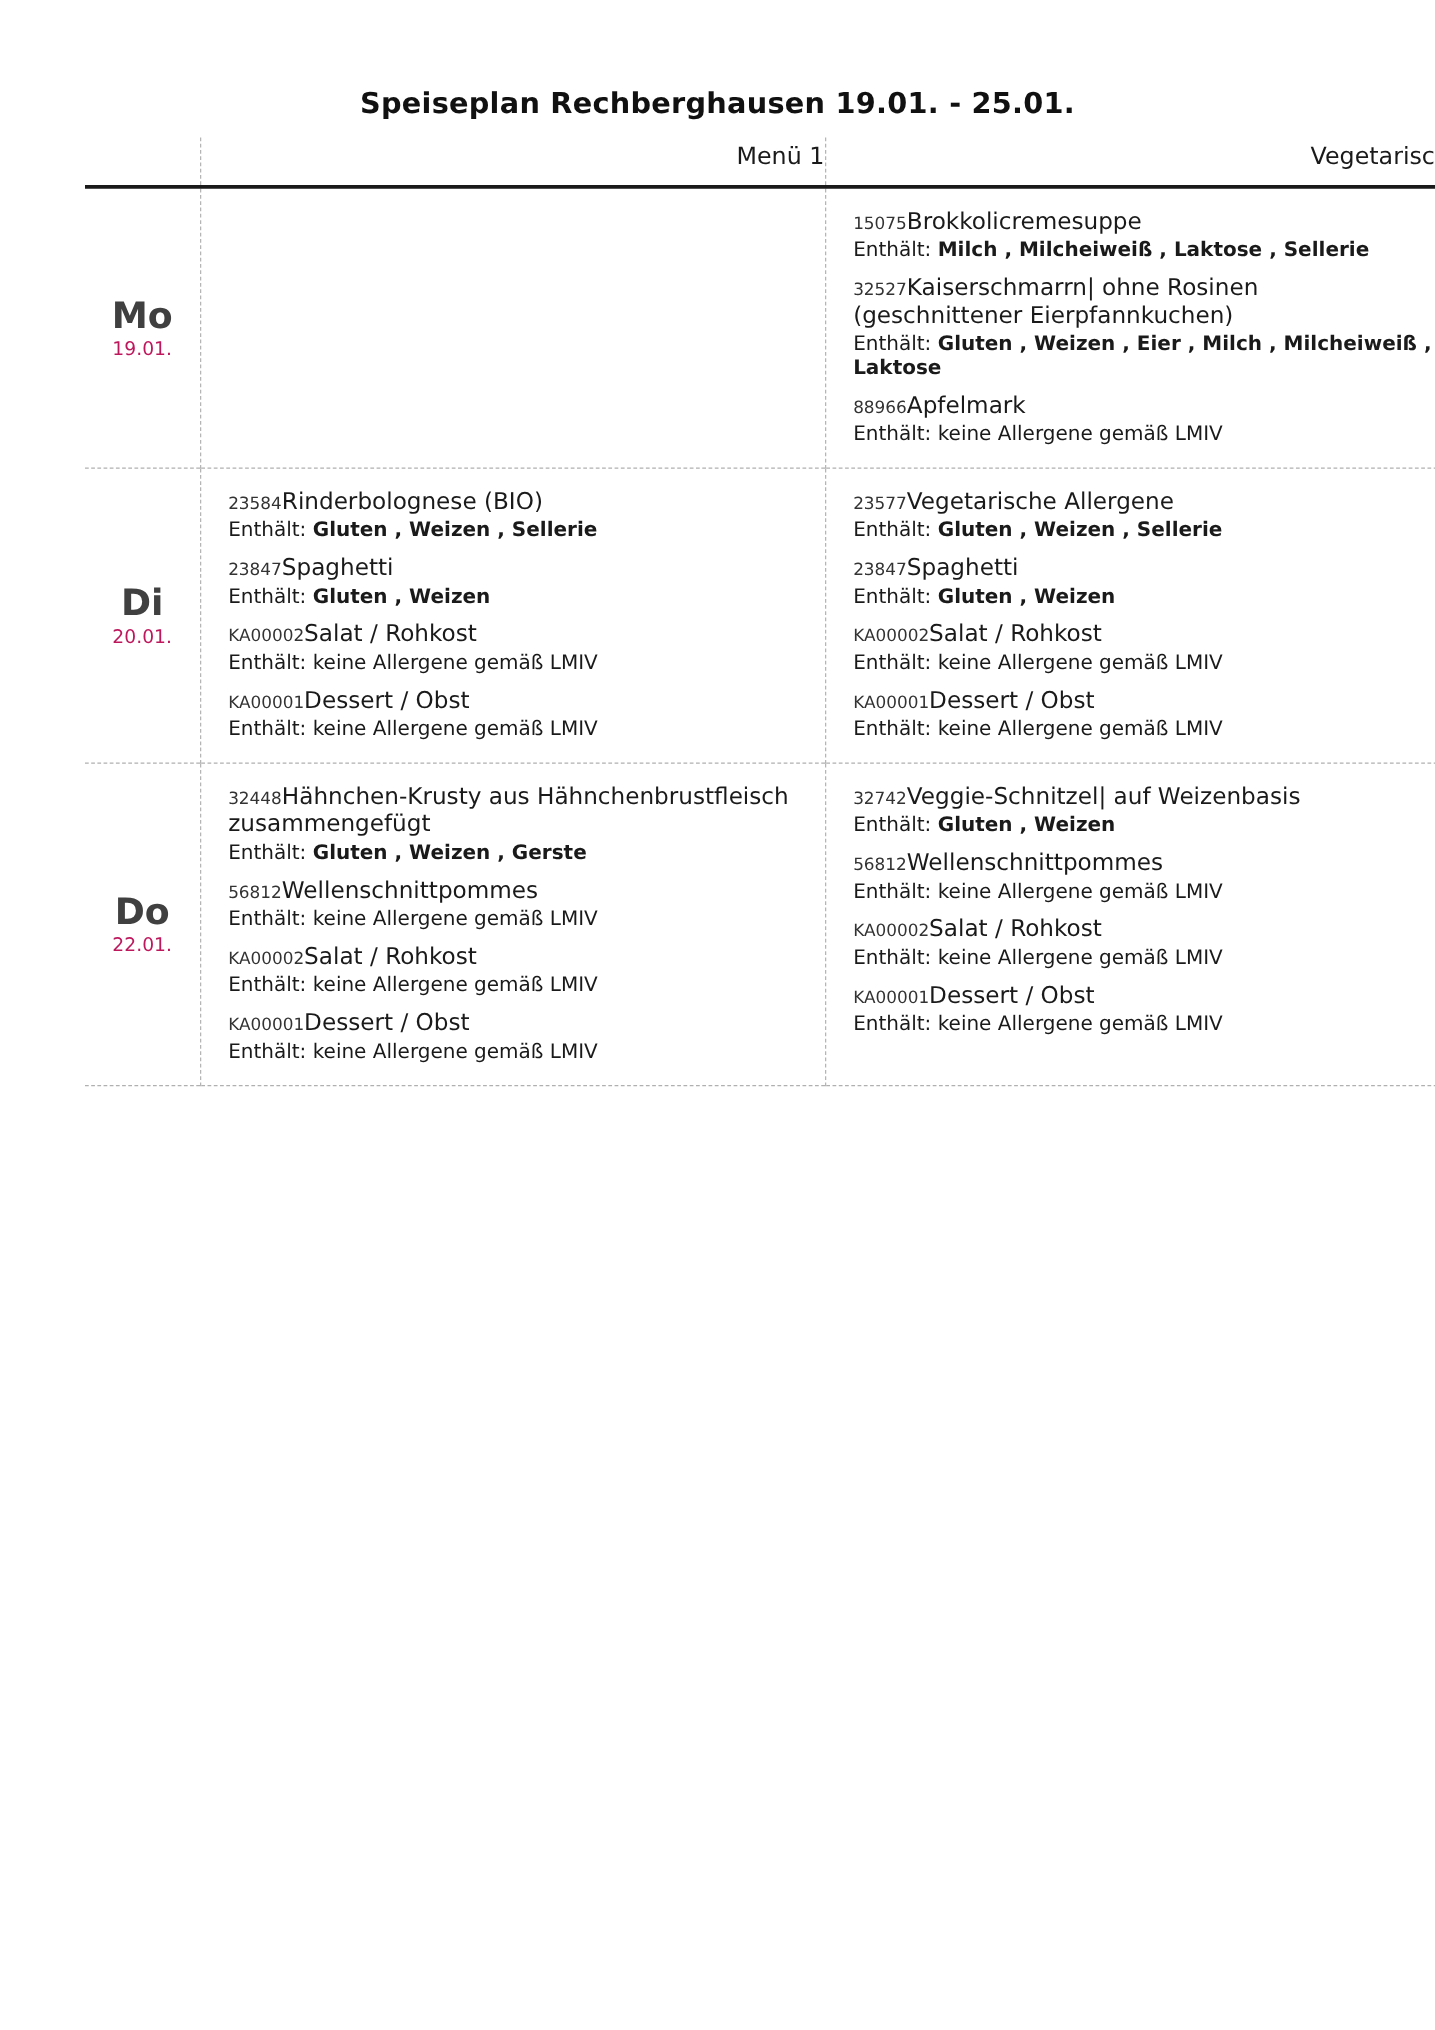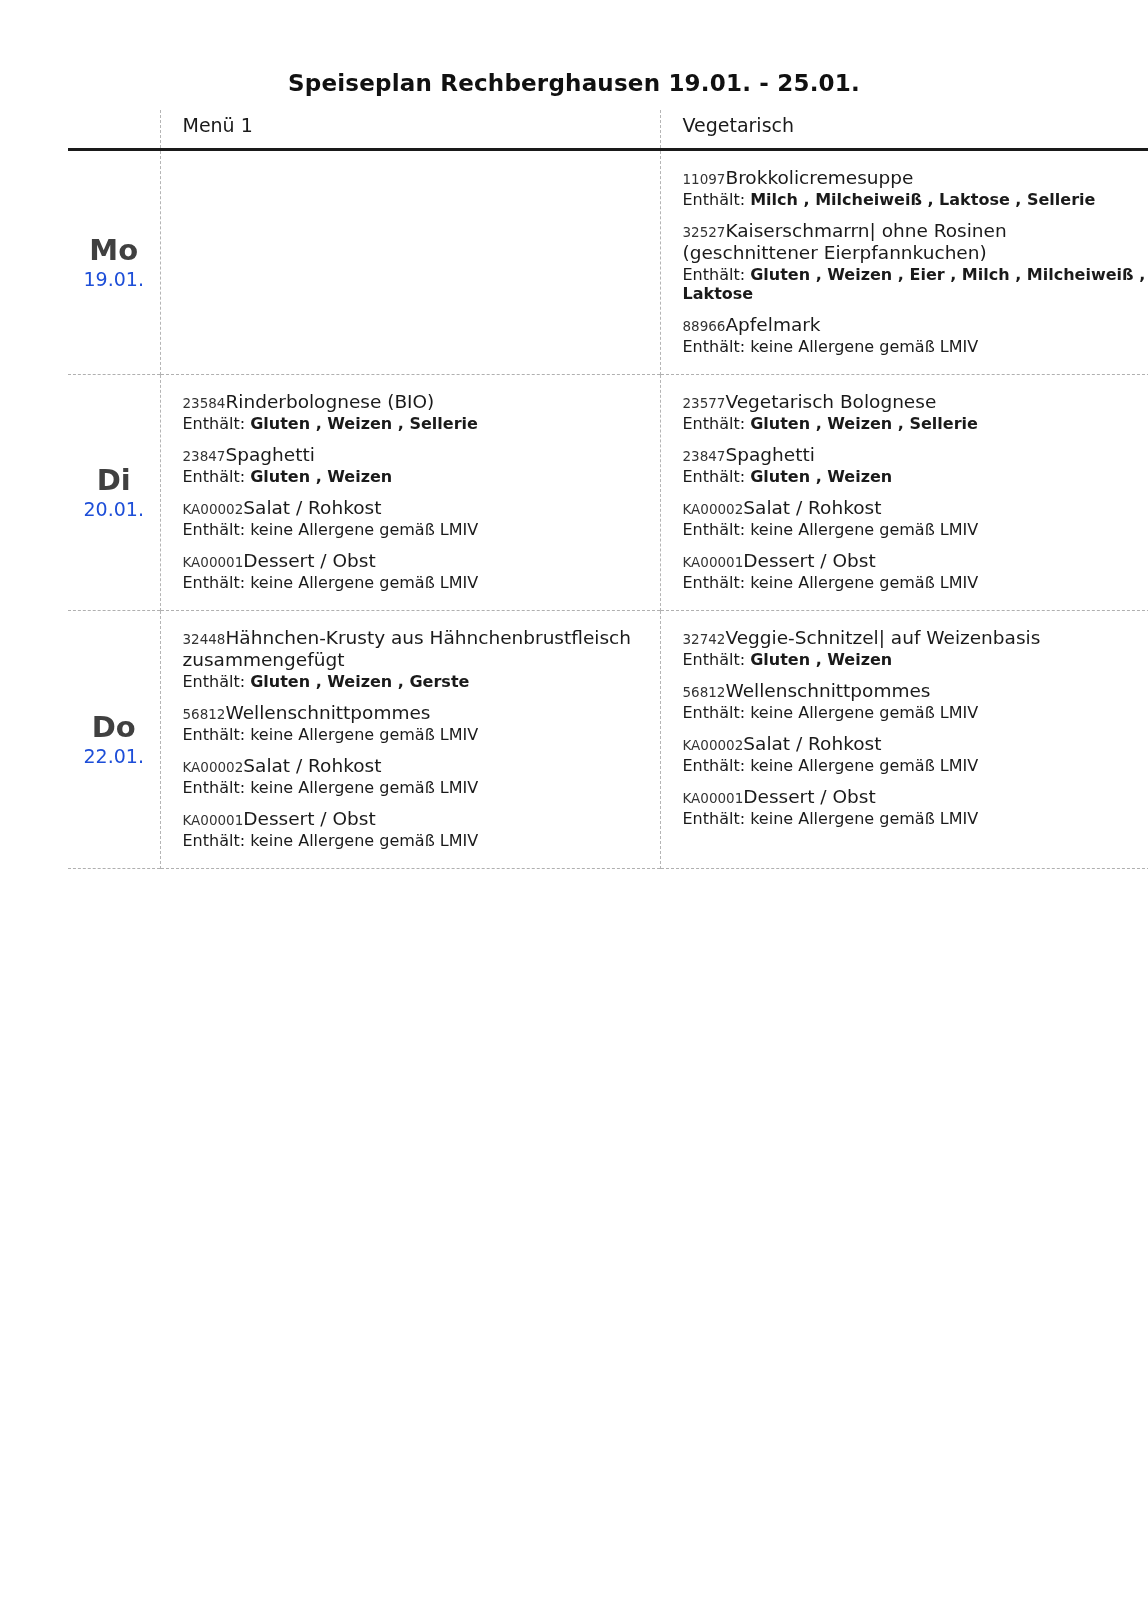--- a/index.html
+++ b/index.html
@@ -39,21 +39,21 @@
   }
   table.plan {
     width: 100%;
     border-collapse: collapse;
     margin-top: 14px;
     table-layout: fixed;
   }
   table.plan col.daycol { width: 92px; }
   table.plan col.menucol { width: 500px; }
   .head-row th {
-    text-align: left;
+    text-align: right;
     font-weight: normal;
     font-size: 19px;
     color: #1a1a1a;
     padding: 4px 0 12px 22px;
     vertical-align: bottom;
     border-left: 1px dashed #b5b5b5;
   }
   .head-row th.daycell {
     border-left: none;
   }
@@ -74,22 +74,22 @@
     padding: 16px 14px 18px 22px;
     border-left: 1px dashed #b5b5b5;
   }
   .day-abbr {
     font-size: 29px;
     font-weight: bold;
     line-height: 1.05;
     color: #404040;
   }
   .day-date {
-    font-size: 19px;
-    color: #1d4ed8;
+    font-size: 15px;
+    color: #be185d;
     margin-top: 2px;
   }
   .dish {
     margin-bottom: 11px;
   }
   .dish:last-child { margin-bottom: 0; }
   .dish-line {
     font-size: 18.5px;
     line-height: 1.18;
     color: #1a1a1a;
@@ -138,21 +138,21 @@
     </thead>
     <tbody>
         <tr class="day-row">
           <td class="daycell">
             <div class="day-abbr">Mo</div>
             <div class="day-date">19.01.</div>
           </td>
           <td class="menucell"></td>
           <td class="menucell">
             <div class="dish">
-              <div class="dish-line"><span class="dish-code">11097</span><span>Brokkolicremesuppe</span></div>
+              <div class="dish-line"><span class="dish-code">15075</span><span>Brokkolicremesuppe</span></div>
               <div class="allerg"><span class="lbl">Enthält: </span><span class="vals">Milch , Milcheiweiß , Laktose , Sellerie</span></div>
             </div>
             <div class="dish">
               <div class="dish-line"><span class="dish-code">32527</span><span>Kaiserschmarrn| ohne Rosinen (geschnittener Eierpfannkuchen)</span></div>
               <div class="allerg"><span class="lbl">Enthält: </span><span class="vals">Gluten , Weizen , Eier , Milch , Milcheiweiß , Laktose</span></div>
             </div>
             <div class="dish">
               <div class="dish-line"><span class="dish-code">88966</span><span>Apfelmark</span></div>
               <div class="allerg"><span class="lbl">Enthält: </span><span class="">keine Allergene gemäß LMIV</span></div>
             </div>
@@ -176,21 +176,21 @@
               <div class="dish-line"><span class="dish-code">KA00002</span><span>Salat / Rohkost</span></div>
               <div class="allerg"><span class="lbl">Enthält: </span><span class="">keine Allergene gemäß LMIV</span></div>
             </div>
             <div class="dish">
               <div class="dish-line"><span class="dish-code">KA00001</span><span>Dessert / Obst</span></div>
               <div class="allerg"><span class="lbl">Enthält: </span><span class="">keine Allergene gemäß LMIV</span></div>
             </div>
           </td>
           <td class="menucell">
             <div class="dish">
-              <div class="dish-line"><span class="dish-code">23577</span><span>Vegetarisch Bolognese</span></div>
+              <div class="dish-line"><span class="dish-code">23577</span><span>Vegetarische Allergene</span></div>
               <div class="allerg"><span class="lbl">Enthält: </span><span class="vals">Gluten , Weizen , Sellerie</span></div>
             </div>
             <div class="dish">
               <div class="dish-line"><span class="dish-code">23847</span><span>Spaghetti</span></div>
               <div class="allerg"><span class="lbl">Enthält: </span><span class="vals">Gluten , Weizen</span></div>
             </div>
             <div class="dish">
               <div class="dish-line"><span class="dish-code">KA00002</span><span>Salat / Rohkost</span></div>
               <div class="allerg"><span class="lbl">Enthält: </span><span class="">keine Allergene gemäß LMIV</span></div>
             </div>

